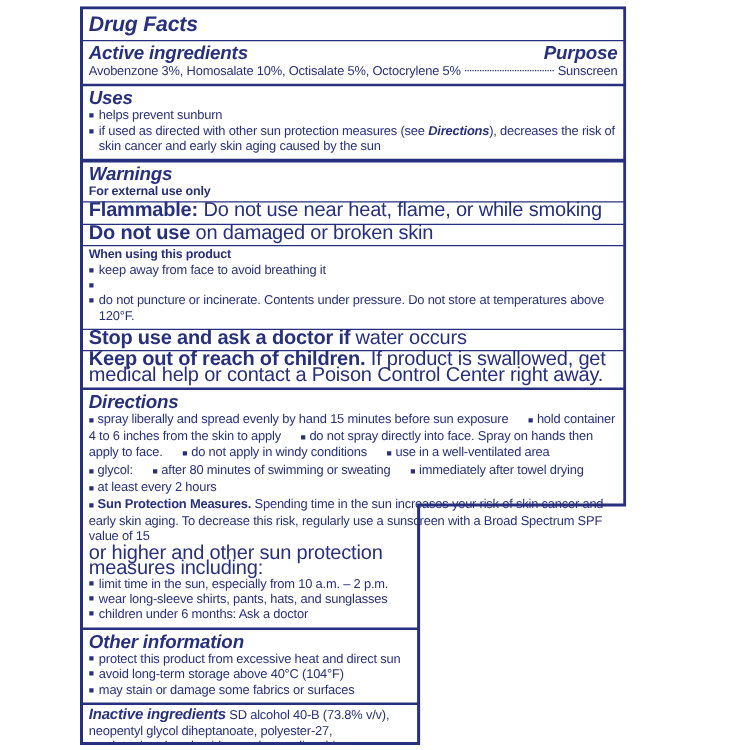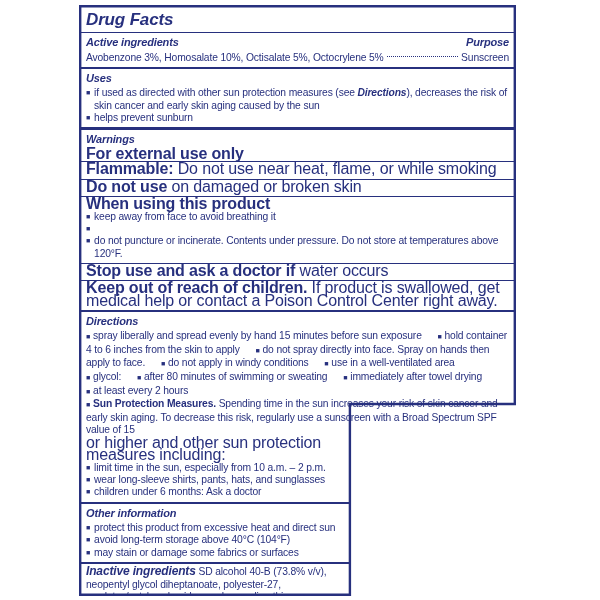--- a/index.html
+++ b/index.html
@@ -8,31 +8,31 @@
   *{box-sizing:border-box;}
   html,body{margin:0;padding:0;}
   body{
     width:600px;height:600px;background:#ffffff;
     font-family:"Liberation Sans",sans-serif;
     color:var(--navy);
     letter-spacing:-0.15px;
     position:relative;
   }
   .label{
-    position:absolute;left:79px;top:5px;width:495px;height:591px;
+    position:absolute;left:64px;top:5px;width:495px;height:591px;
   }
   .outline{position:absolute;left:0;top:0;width:437px;height:591px;}
   .content{position:relative;width:437px;height:591px;overflow:hidden;padding-top:3px;}
   .sec{padding:1px 7px 3px 7px;}
   .h1{font-size:17px;font-weight:bold;font-style:italic;line-height:20px;margin:0;}
-  .h2{font-size:11px;font-weight:bold;font-style:italic;line-height:17px;margin:0;}
+  .h2{font-size:15px;font-weight:bold;font-style:italic;line-height:17px;margin:0;}
   .h2-inline{font-size:12px;font-weight:bold;font-style:italic;}
   p{margin:0;font-size:16px;line-height:12.3px;}
   .bold{font-weight:bold;}
-  .boldline{font-size:16px;line-height:12.5px;font-weight:bold;}
+  .boldline{font-size:10px;line-height:12.5px;font-weight:bold;}
   .rule-thin{height:1.1px;background:var(--navy);}
   .rule-major{height:2.4px;background:var(--navy);}
   .narrow{width:272px;}
   .b{display:flex;font-size:10.3px;line-height:12.3px;}
   .sq{flex:0 0 auto;font-size:7px;line-height:12.3px;margin-right:4px;}
   .seg{margin-right:13px;}
   .seg .sq2{font-size:7px;margin-right:3px;}
   .act-row{display:flex;justify-content:space-between;align-items:baseline;}
   .ing-row{display:flex;align-items:center;font-size:10.3px;line-height:13px;}
   .dots{flex:1 1 auto;border-bottom:1.6px dotted var(--navy);margin:0 3px 3px 3px;min-width:20px;}
@@ -65,25 +65,25 @@
         <span class="dots"></span>
         <span>Sunscreen</span>
       </div>
     </div>
     <div class="rule-major"></div>
 
     <div class="sec">
       <h2 class="h2">Uses</h2>
       <div class="b">
         <span class="sq">■</span>
-        <span><span>if used as directed with other sun protection measures (see </span><span class="h2-inline" style="font-size:10.3px;">Directions</span><span>), decreases the risk of skin cancer and early skin aging caused by the sun</span></span>
+        <span>helps prevent sunburn</span>
       </div>
       <div class="b">
         <span class="sq">■</span>
-        <span>helps prevent sunburn</span>
+        <span><span>if used as directed with other sun protection measures (see </span><span class="h2-inline" style="font-size:10.3px;">Directions</span><span>), decreases the risk of skin cancer and early skin aging caused by the sun</span></span>
       </div>
     </div>
     <div class="rule-major"></div>
 
     <div class="sec" style="padding-bottom:1px;">
       <h2 class="h2">Warnings</h2>
       <div class="boldline">For external use only</div>
     </div>
     <div class="rule-thin"></div>
     <div class="sec">

